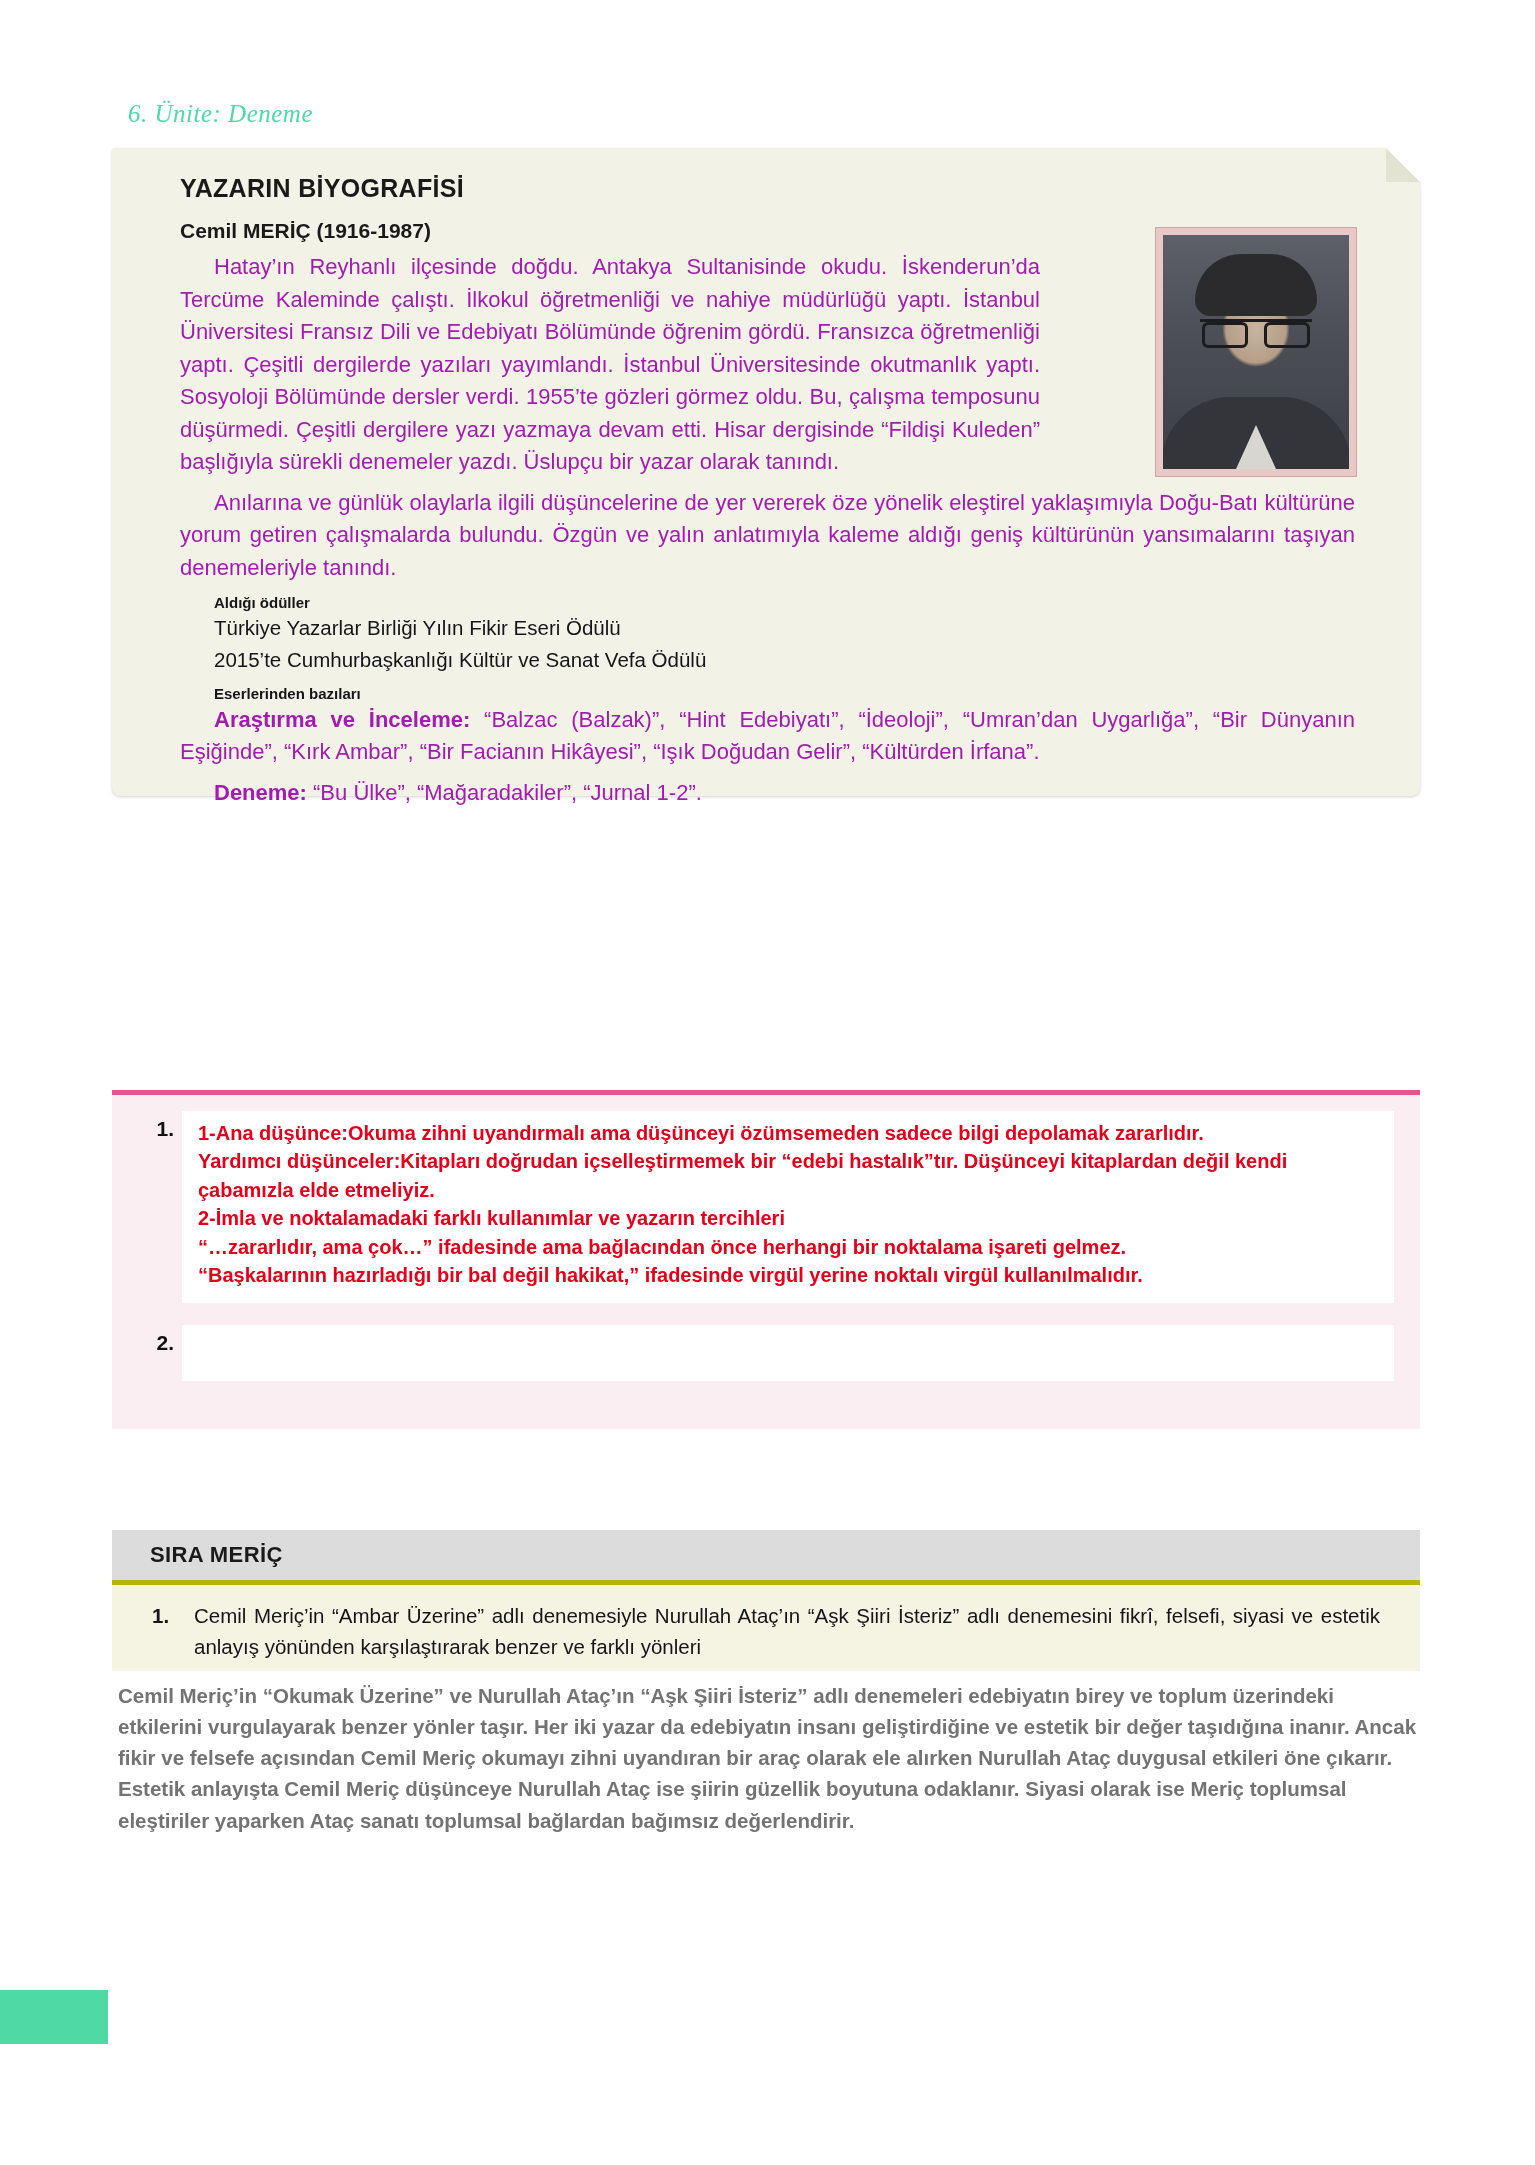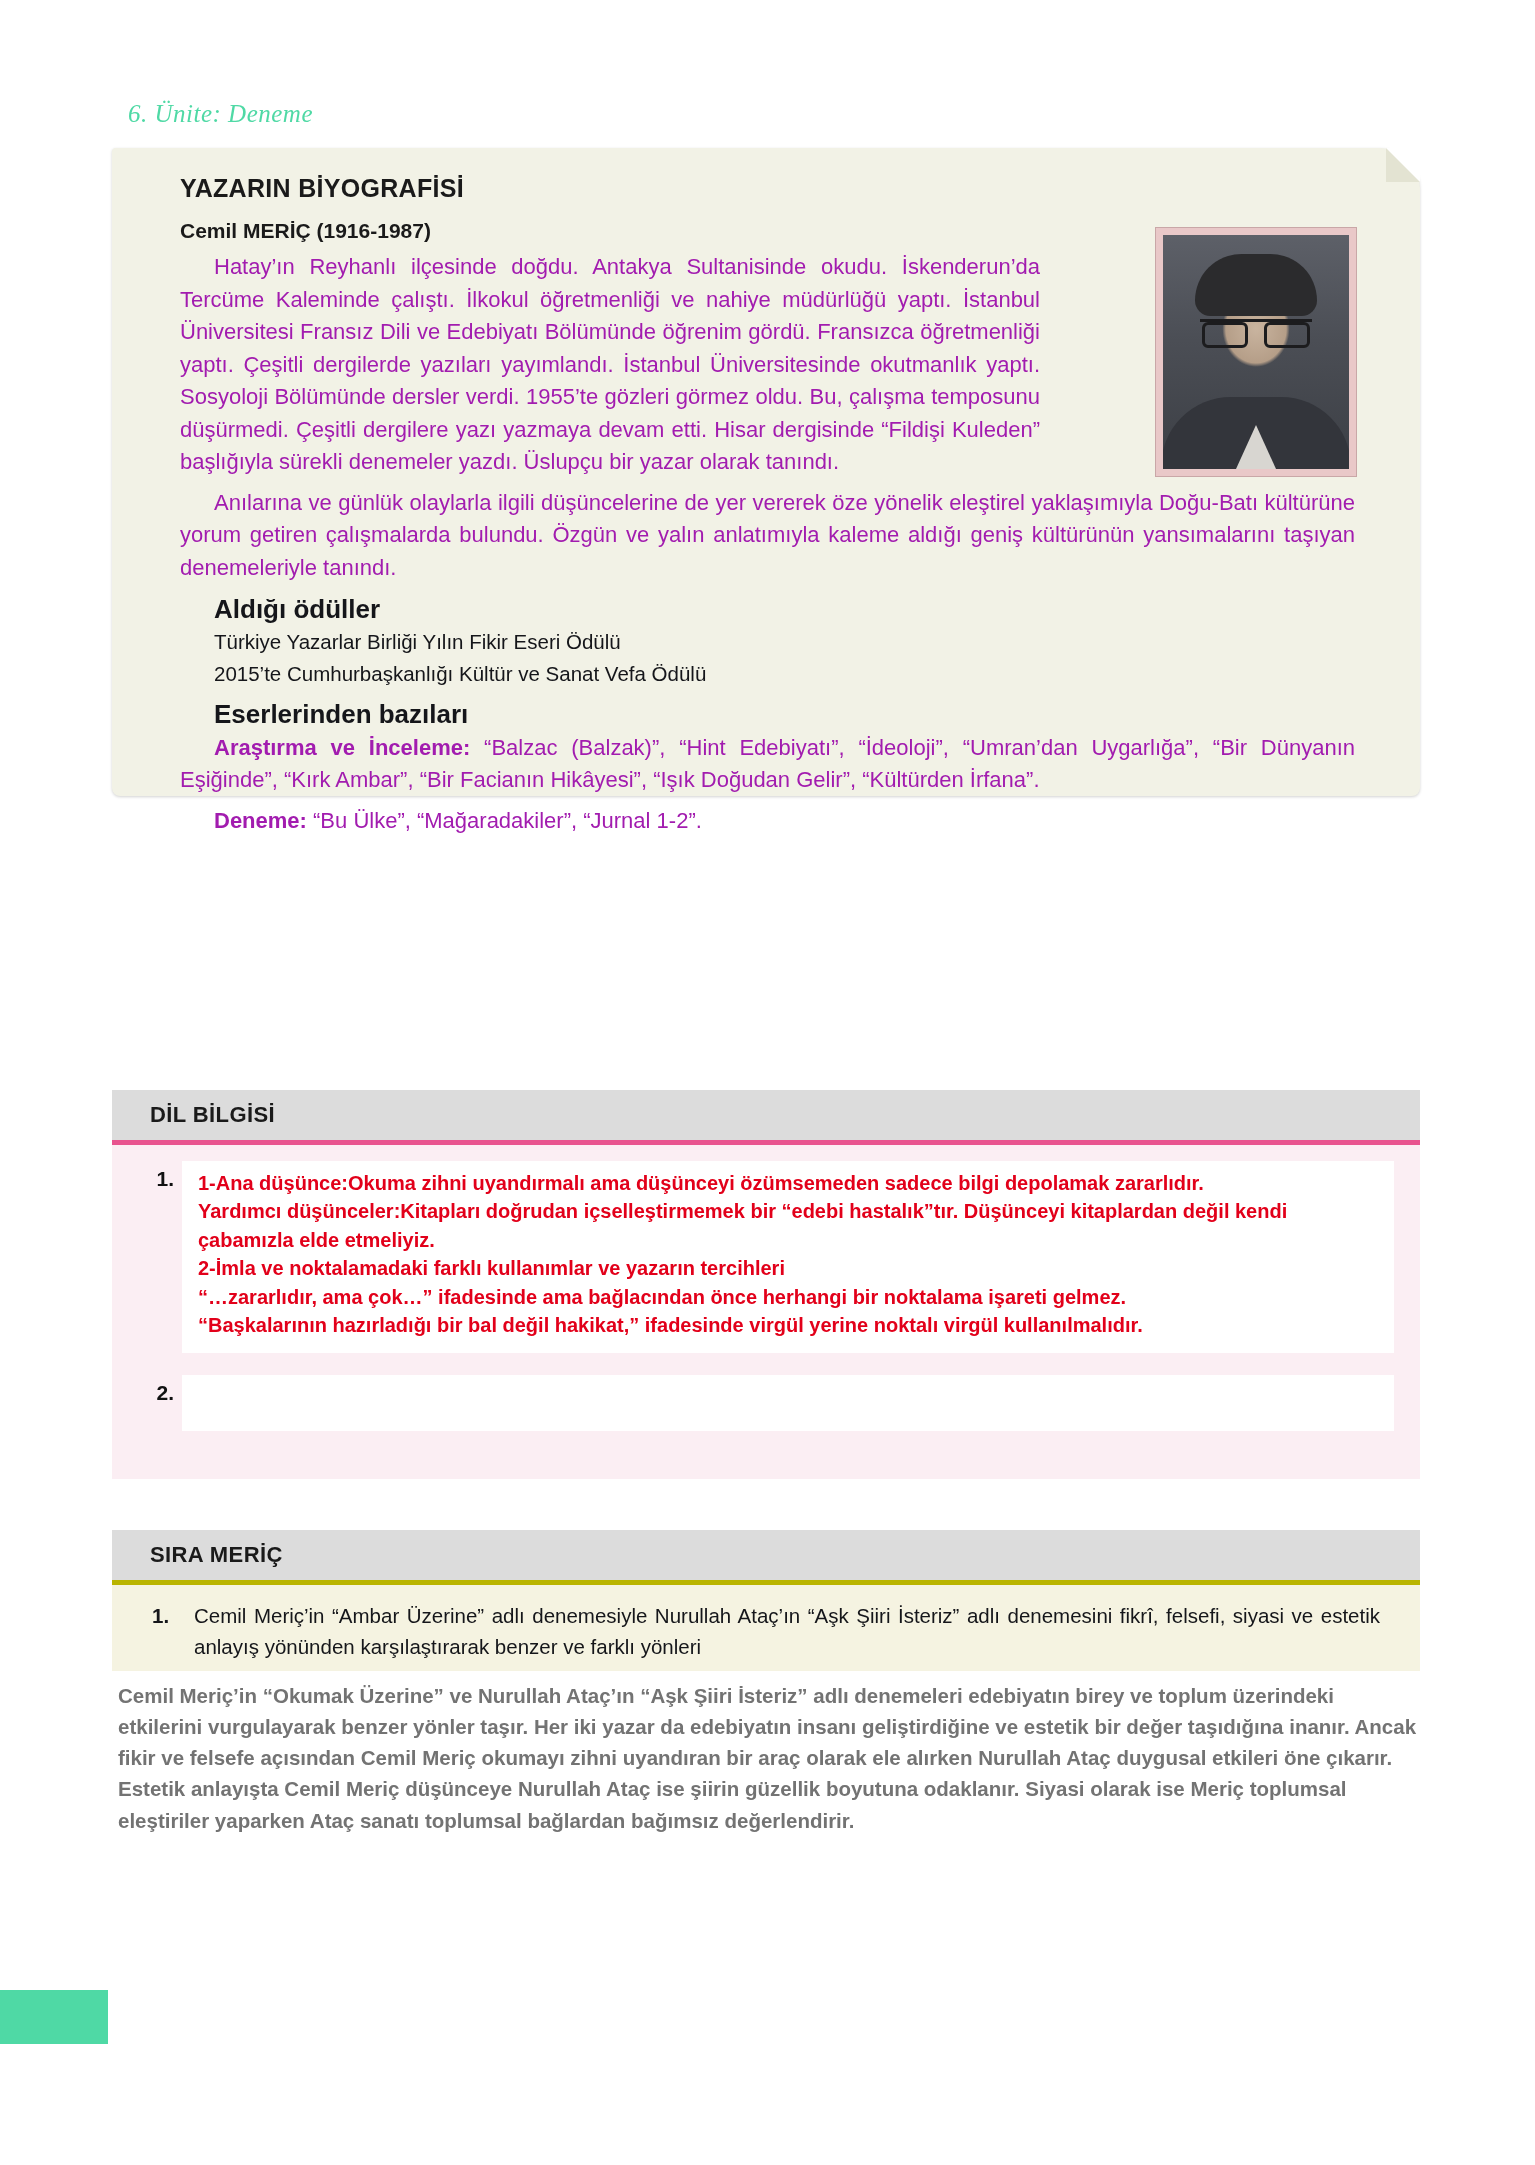--- a/index.html
+++ b/index.html
@@ -152,21 +152,21 @@
     position: absolute;
     left: 50%;
     bottom: 0;
     transform: translateX(-50%);
     width: 40px;
     height: 44px;
     background: #d8d6d1;
     clip-path: polygon(50% 0, 100% 100%, 0 100%);
   }
   .sub-head {
-    font-size: 26px;
+    font-size: 15px;
     font-weight: bold;
     color: #15161a;
     margin: 10px 0 2px 34px;
   }
   .bio-line {
     font-size: 20.5px;
     color: #15161a;
     margin: 0 0 2px 34px;
     line-height: 1.45;
   }
@@ -308,23 +308,20 @@
 
       <div class="sub-head">Eserlerinden bazıları</div>
 
       <p class="bio-p"><span class="indent"></span><b>Araştırma ve İnceleme:</b><span> “Balzac (Balzak)”, “Hint Edebiyatı”, “İdeoloji”, “Umran’dan Uygarlığa”, “Bir Dünyanın Eşiğinde”, “Kırk Ambar”, “Bir Facianın Hikâyesi”, “Işık Doğudan Gelir”, “Kültürden İrfana”.</span></p>
 
       <p class="bio-p"><span class="indent"></span><b>Deneme:</b><span> “Bu Ülke”, “Mağaradakiler”, “Jurnal 1-2”.</span></p>
     </div>
   </div>
 
   <div class="section" id="dil-bilgisi">
-    <div class="banner">
-      <span class="banner-label">DİL BİLGİSİ</span>
-    </div>
     <div class="dil-body">
       <div class="q-row">
         <div class="q-num">1.</div>
         <div class="answer-box">
           <p class="answer-text" style="white-space: pre-line;">1-Ana düşünce:Okuma zihni uyandırmalı ama düşünceyi özümsemeden sadece bilgi depolamak zararlıdır.
 Yardımcı düşünceler:Kitapları doğrudan içselleştirmemek bir “edebi hastalık”tır. Düşünceyi kitaplardan değil kendi çabamızla elde etmeliyiz.
 2-İmla ve noktalamadaki farklı kullanımlar ve yazarın tercihleri
 “…zararlıdır, ama çok…” ifadesinde ama bağlacından önce herhangi bir noktalama işareti gelmez.
 “Başkalarının hazırladığı bir bal değil hakikat,” ifadesinde virgül yerine noktalı virgül kullanılmalıdır.</p>
         </div>

